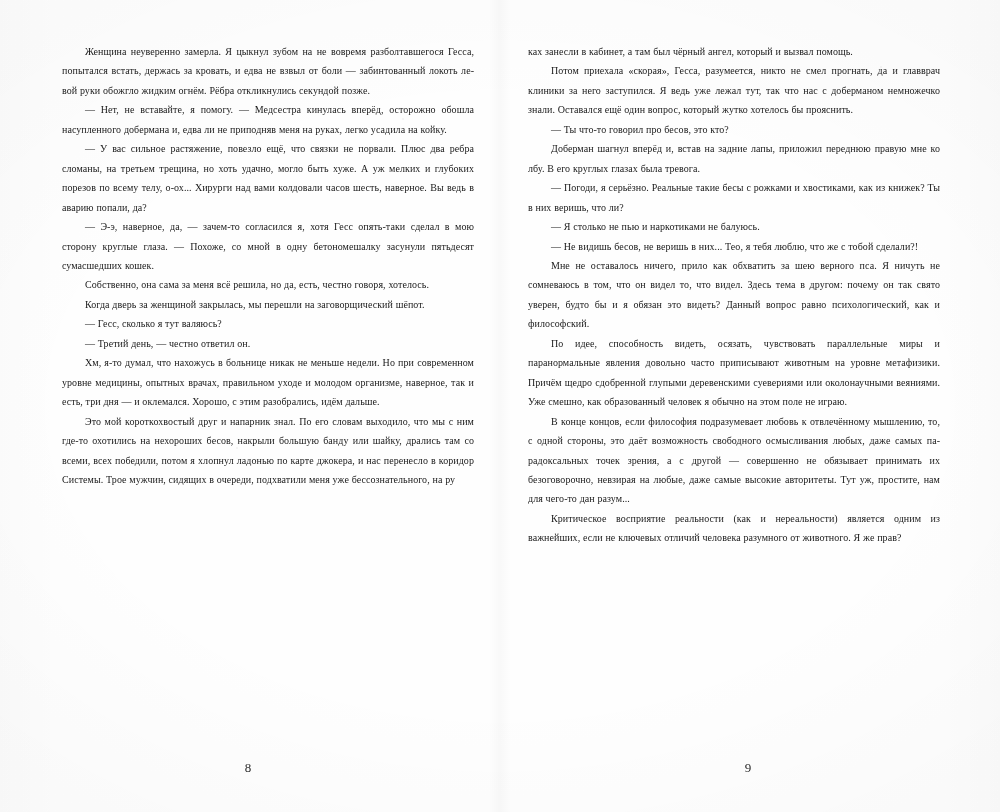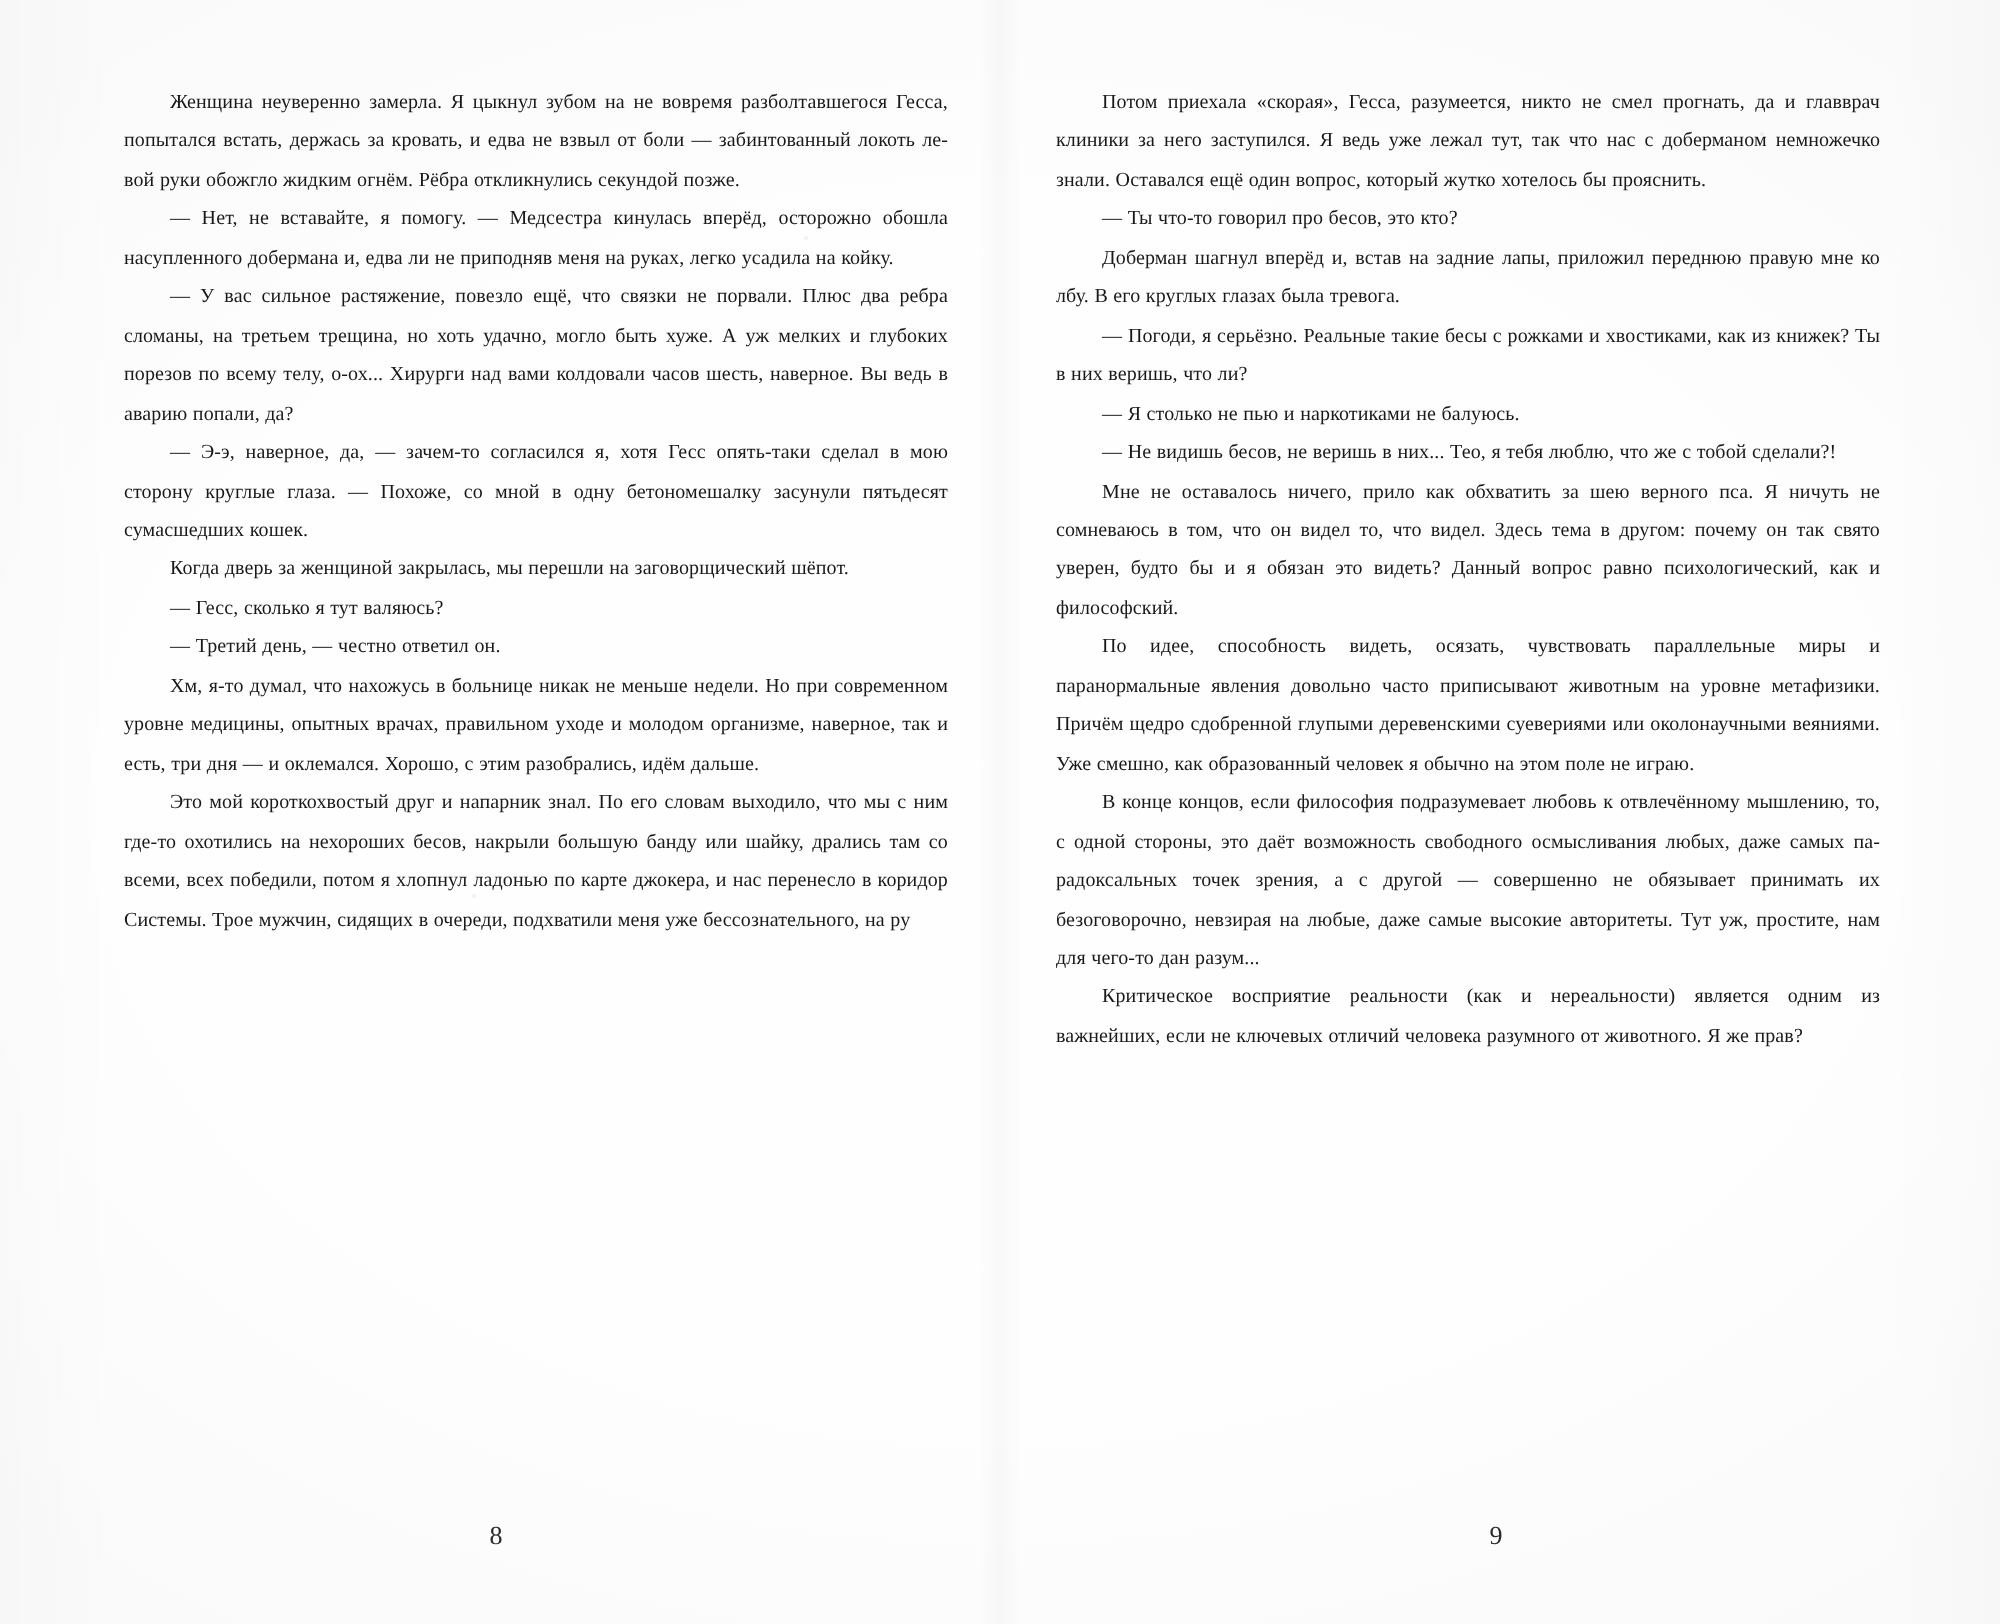--- a/index.html
+++ b/index.html
@@ -103,31 +103,33 @@
   <div class="speck" style="left:236px; top:447px; width:2px; height:2px;"></div>
   <div class="speck" style="left:700px; top:70px; width:2px; height:2px;"></div>
   <div class="speck" style="left:880px; top:66px; width:2px; height:2px;"></div>
 
   <div class="book-page left">
     <div class="text-column">
       <p class="para">Женщина неуверенно замерла. Я цыкнул зубом на не во­время разболтавшегося Гесса, попытался встать, держась за кровать, и едва не взвыл от боли — забинтованный локоть ле­вой руки обожгло жидким огнём. Рёбра откликнулись секун­дой позже.</p>
       <p class="para">— Нет, не вставайте, я помогу. — Медсестра кинулась вперёд, осторожно обошла насупленного добермана и, едва ли не приподняв меня на руках, легко усадила на койку.</p>
       <p class="para">— У вас сильное растяжение, повезло ещё, что связки не порвали. Плюс два ребра сломаны, на третьем трещина, но хоть удачно, могло быть хуже. А уж мелких и глубоких порезов по всему телу, о-ох... Хирурги над вами колдовали часов шесть, наверное. Вы ведь в аварию попали, да?</p>
       <p class="para">— Э-э, наверное, да, — зачем-то согласился я, хотя Гесс опять-таки сделал в мою сторону круглые глаза. — Похоже, со мной в одну бетономешалку засунули пятьдесят сумасшедших кошек.</p>
+      <p class="para">Собственно, она сама за меня всё решила, но да, есть, чест­но говоря, хотелось.</p>
       <p class="para">Когда дверь за женщиной закрылась, мы перешли на заго­ворщический шёпот.</p>
       <p class="para">— Гесс, сколько я тут валяюсь?</p>
       <p class="para">— Третий день, — честно ответил он.</p>
       <p class="para">Хм, я-то думал, что нахожусь в больнице никак не меньше недели. Но при современном уровне медицины, опытных вра­чах, правильном уходе и молодом организме, наверное, так и есть, три дня — и оклемался. Хорошо, с этим разобрались, идём дальше.</p>
       <p class="para">Это мой короткохвостый друг и напарник знал. По его сло­вам выходило, что мы с ним где-то охотились на нехороших бесов, накрыли большую банду или шайку, дрались там со всеми, всех победили, потом я хлопнул ладонью по карте джо­кера, и нас перенесло в коридор Системы. Трое мужчин, сидя­щих в очереди, подхватили меня уже бессознательного, на ру­</p>
     </div>
     <div class="folio">8</div>
   </div>
 
   <div class="book-page right">
     <div class="text-column">
+      <p class="para cont">ках занесли в кабинет, а там был чёрный ангел, который и вы­звал помощь.</p>
       <p class="para">Потом приехала «скорая», Гесса, разумеется, никто не смел прогнать, да и главврач клиники за него заступился. Я ведь уже лежал тут, так что нас с доберманом немножечко знали. Оставался ещё один вопрос, который жутко хотелось бы прояснить.</p>
       <p class="para">— Ты что-то говорил про бесов, это кто?</p>
       <p class="para">Доберман шагнул вперёд и, встав на задние лапы, прило­жил переднюю правую мне ко лбу. В его круглых глазах была тревога.</p>
       <p class="para">— Погоди, я серьёзно. Реальные такие бесы с рожками и хвостиками, как из книжек? Ты в них веришь, что ли?</p>
       <p class="para">— Я столько не пью и наркотиками не балуюсь.</p>
       <p class="para">— Не видишь бесов, не веришь в них... Тео, я тебя люблю, что же с тобой сделали?!</p>
       <p class="para">Мне не оставалось ничего, прило как обхватить за шею верного пса. Я ничуть не сомневаюсь в том, что он видел то, что видел. Здесь тема в другом: почему он так свято уверен, будто бы и я обязан это видеть? Данный вопрос равно психо­логический, как и философский.</p>
       <p class="para">По идее, способность видеть, осязать, чувствовать парал­лельные миры и паранормальные явления довольно часто приписывают животным на уровне метафизики. Причём щед­ро сдобренной глупыми деревенскими суевериями или око­лонаучными веяниями. Уже смешно, как образованный чело­век я обычно на этом поле не играю.</p>
       <p class="para">В конце концов, если философия подразумевает любовь к отвлечённому мышлению, то, с одной стороны, это даёт воз­можность свободного осмысливания любых, даже самых па­радоксальных точек зрения, а с другой — совершенно не обя­зывает принимать их безоговорочно, невзирая на любые, даже самые высокие авторитеты. Тут уж, простите, нам для чего-то дан разум...</p>
       <p class="para">Критическое восприятие реальности (как и нереальности) является одним из важнейших, если не ключевых отличий че­ловека разумного от животного. Я же прав?</p>

